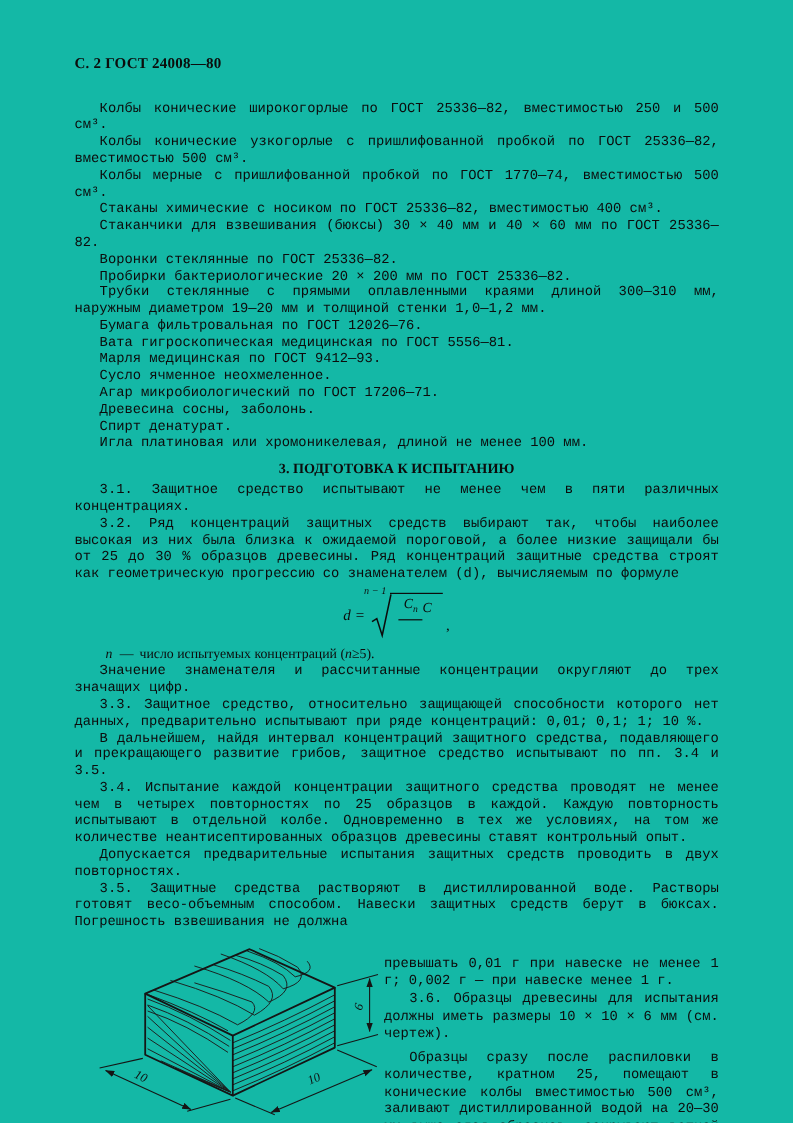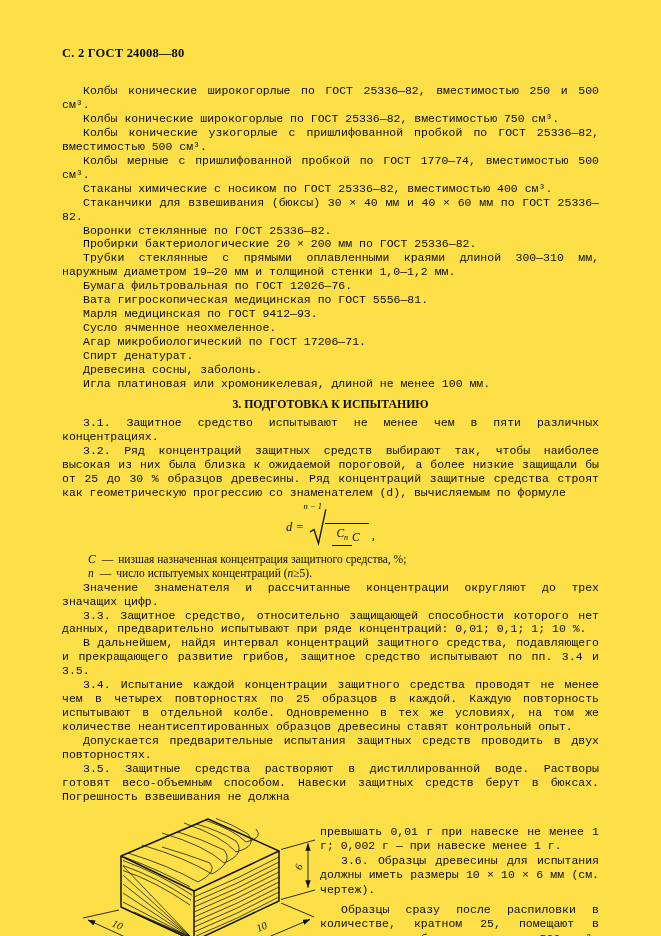--- a/index.html
+++ b/index.html
@@ -1,19 +1,19 @@
 <!DOCTYPE html>
 <html><head>
 <meta charset="utf-8">
 <style>
   html,body { margin:0; padding:0; background:#ffffff; }
   .page {
     position:relative;
     width:661px; height:936px;
-    background:#fde047;
+    background:#14b8a6;
     box-sizing:border-box;
     padding:46px 62px 0 62px;
     font-family:"Liberation Serif","DejaVu Serif",serif;
     color:#0c0c0c;
     overflow:hidden;
   }
   .doc-header {
     font-weight:bold;
     font-size:12.5px;
     letter-spacing:0.2px;
@@ -38,21 +38,21 @@
   .formula-row {
     display:flex;
     justify-content:center;
     align-items:center;
     margin:4px 0 2px 0;
     height:47px;
     font-size:12.5px;
   }
   .f-var { font-style:italic; }
   .f-eq { margin:0 6px 0 4px; }
-  .root { display:inline-flex; align-items:flex-end; position:relative; }
+  .root { display:inline-flex; align-items:flex-start; position:relative; }
   .root-index {
     position:absolute;
     top:-7px; left:-6px;
     font-size:8.5px;
     font-style:italic;
     white-space:nowrap;
   }
   .radical-svg { display:block; }
   .radicand {
     border-top:1.2px solid #0c0c0c;
@@ -82,35 +82,34 @@
 </style>
 </head>
 <body>
 
 <div class="page">
 
   <div class="doc-header">С. 2 ГОСТ 24008—80</div>
 
   <div>
     <p>Колбы конические широкогорлые по ГОСТ 25336—82, вместимостью 250 и 500 см³.</p>
-    <p>Колбы конические широкогорлые по ГОСТ 25336—82, вместимостью 750 см³.</p>
     <p>Колбы конические узкогорлые с пришлифованной пробкой по ГОСТ 25336—82, вместимостью 500 см³.</p>
     <p>Колбы мерные с пришлифованной пробкой по ГОСТ 1770—74, вместимостью 500 см³.</p>
     <p>Стаканы химические с носиком по ГОСТ 25336—82, вместимостью 400 см³.</p>
     <p>Стаканчики для взвешивания (бюксы) 30 × 40 мм и 40 × 60 мм по ГОСТ 25336—82.</p>
     <p>Воронки стеклянные по ГОСТ 25336—82.</p>
     <p>Пробирки бактериологические 20 × 200 мм по ГОСТ 25336—82.</p>
     <p>Трубки стеклянные с прямыми оплавленными краями длиной 300—310 мм, наружным диаметром 19—20 мм и толщиной стенки 1,0—1,2 мм.</p>
     <p>Бумага фильтровальная по ГОСТ 12026—76.</p>
     <p>Вата гигроскопическая медицинская по ГОСТ 5556—81.</p>
     <p>Марля медицинская по ГОСТ 9412—93.</p>
     <p>Сусло ячменное неохмеленное.</p>
     <p>Агар микробиологический по ГОСТ 17206—71.</p>
+    <p>Древесина сосны, заболонь.</p>
     <p>Спирт денатурат.</p>
-    <p>Древесина сосны, заболонь.</p>
     <p>Игла платиновая или хромоникелевая, длиной не менее 100 мм.</p>
   </div>
 
   <div class="section-heading">3. ПОДГОТОВКА К ИСПЫТАНИЮ</div>
 
   <p>3.1. Защитное средство испытывают не менее чем в пяти различных концентрациях.</p>
   <p>3.2. Ряд концентраций защитных средств выбирают так, чтобы наиболее высокая из них была близка к ожидаемой пороговой, а более низкие защищали бы от 25 до 30 % образцов древесины. Ряд концентраций защитные средства строят как геометрическую прогрессию со знаменателем (d), вычисляемым по формуле</p>
 
   <div class="formula-row">
     <span class="f-var">d</span>
@@ -125,23 +124,20 @@
           <span class="num"><span>C</span><sub>n</sub></span>
           <span class="den">C</span>
         </span>
       </span>
     </span>
     <span class="f-comma">,</span>
   </div>
 
   <div>
     <div class="def-line cont">
-      <span class="d-var">C</span><span class="d-dash">—</span><span>низшая назначенная концентрация защитного средства, %;</span>
-    </div>
-    <div class="def-line cont">
       <span class="d-var">n</span><span class="d-dash">—</span><span>число испытуемых концентраций (</span><span class="d-var">n</span><span>≥5).</span>
     </div>
   </div>
 
   <p>Значение знаменателя и рассчитанные концентрации округляют до трех значащих цифр.</p>
   <p>3.3. Защитное средство, относительно защищающей способности которого нет данных, предварительно испытывают при ряде концентраций: 0,01; 0,1; 1; 10 %.</p>
   <p>В дальнейшем, найдя интервал концентраций защитного средства, подавляющего и прекращающего развитие грибов, защитное средство испытывают по пп. 3.4 и 3.5.</p>
   <p>3.4. Испытание каждой концентрации защитного средства проводят не менее чем в четырех повторностях по 25 образцов в каждой. Каждую повторность испытывают в отдельной колбе. Одновременно в тех же условиях, на том же количестве неантисептированных образцов древесины ставят контрольный опыт.</p>
   <p>Допускается предварительные испытания защитных средств проводить в двух повторностях.</p>
   <p>3.5. Защитные средства растворяют в дистиллированной воде. Растворы готовят весо-объемным способом. Навески защитных средств берут в бюксах. Погрешность взвешивания не должна</p>

